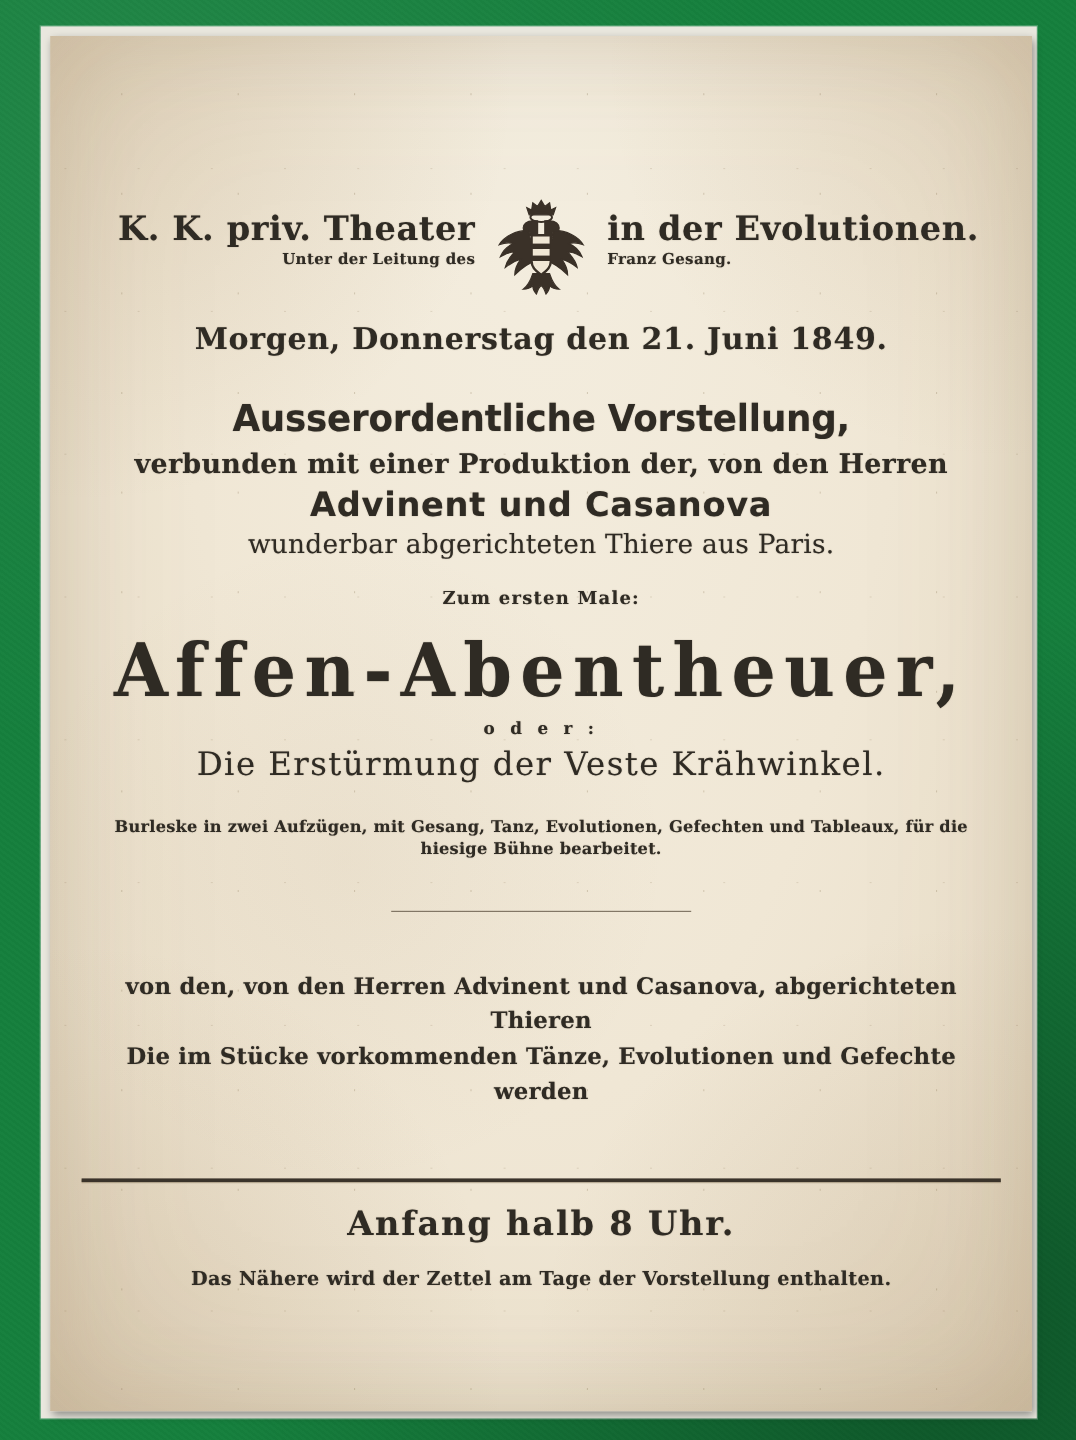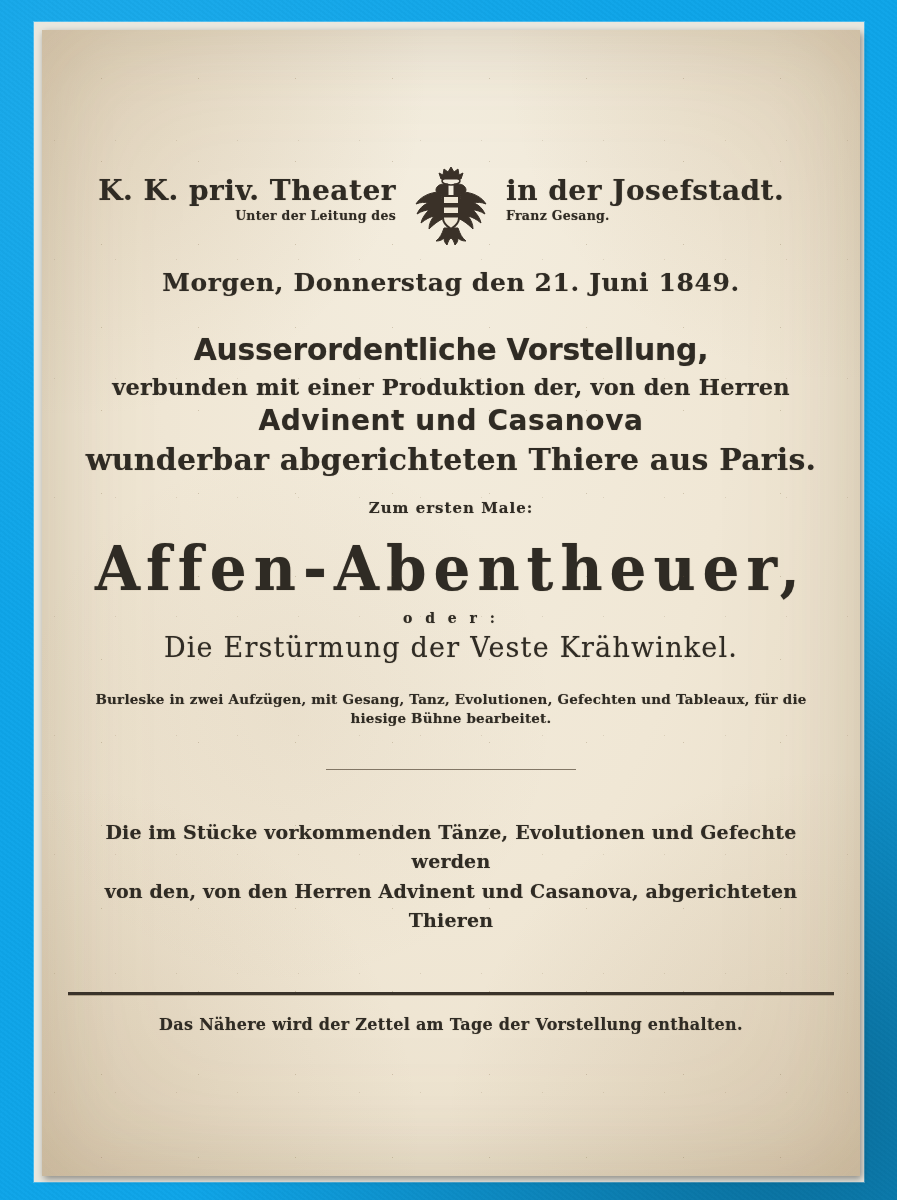--- a/index.html
+++ b/index.html
@@ -5,21 +5,21 @@
   html, body {
     margin: 0;
     padding: 0;
     background: #2b2b26;
   }
   #stage {
     position: relative;
     width: 897px;
     height: 1200px;
     overflow: hidden;
-    background: #0ea5e9;
+    background: #15803d;
     font-family: "DejaVu Serif", serif;
   }
   
   #stage::before {
     content: "";
     position: absolute;
     inset: 0;
     background:
       radial-gradient(circle at 12% 8%, rgba(255,255,255,.05), transparent 40%),
       radial-gradient(circle at 88% 92%, rgba(0,0,0,.35), transparent 45%),
@@ -136,22 +136,22 @@
   }
   .extra-l3 {
     margin-top: 4px;
     font-size: 28px;
     font-weight: bold;
     font-family: "DejaVu Sans", sans-serif;
     letter-spacing: .6px;
   }
   .extra-l4 {
     margin-top: 5px;
-    font-size: 30px;
-    font-weight: bold;
+    font-size: 22px;
+    font-weight: normal;
     letter-spacing: .2px;
   }
 
   .first-time {
     margin-top: 22px;
     font-size: 15px;
     font-weight: bold;
     letter-spacing: 1px;
   }
 
@@ -284,21 +284,21 @@
                        c2 1 3 4 4 7 c2 -2 3 -4 3 -7 c2 2 4 3 8 3 c-4 -3 -6 -7 -8 -13 z"></path>
 
               <path d="M35 32 h16 v22 c0 6 -5 9 -8 11 c-3 -2 -8 -5 -8 -11 z" fill="#f0e7d5" stroke="#3a3128" stroke-width="2"></path>
               <rect x="35" y="39" width="16" height="4.5" fill="#3a3128" stroke="none"></rect>
               <rect x="35" y="49" width="16" height="4.5" fill="#3a3128" stroke="none"></rect>
             </g>
           </svg>
         </div>
 
         <div class="header-col right">
-          <div class="theatre-name ink fr">in der Josefstadt.</div>
+          <div class="theatre-name ink fr">in der Evolutionen.</div>
           <div class="theatre-sub ink fr">Franz Gesang.</div>
         </div>
       </div>
 
       <div class="date-line ink fr">Morgen, Donnerstag den 21. Juni 1849.</div>
 
       <div class="extra-title ink">Ausserordentliche Vorstellung,</div>
       <div class="extra-l2 ink fr">verbunden mit einer Produktion der, von den Herren</div>
       <div class="extra-l3 ink">Advinent und Casanova</div>
       <div class="extra-l4 ink fr">wunderbar abgerichteten Thiere aus Paris.</div>
@@ -310,23 +310,24 @@
       <div class="play-sub ink fr">Die Erstürmung der Veste Krähwinkel.</div>
 
       <div class="genre ink fr">
         <div>Burleske in zwei Aufzügen, mit Gesang, Tanz, Evolutionen, Gefechten und Tableaux, für die</div>
         <div>hiesige Bühne bearbeitet.</div>
       </div>
 
       <div class="rule-thin"></div>
 
       <div class="note ink fr">
+        <div>von den, von den Herren Advinent und Casanova, abgerichteten Thieren</div>
         <div>Die im Stücke vorkommenden Tänze, Evolutionen und Gefechte werden</div>
-        <div>von den, von den Herren Advinent und Casanova, abgerichteten Thieren</div>
       </div>
 
       <div class="rule-thick"></div>
 
+      <div class="start-time ink fr">Anfang halb 8 Uhr.</div>
       <div class="footnote ink fr">Das Nähere wird der Zettel am Tage der Vorstellung enthalten.</div>
 
     </div>
   </div>
 </div>
 
 </body></html>

